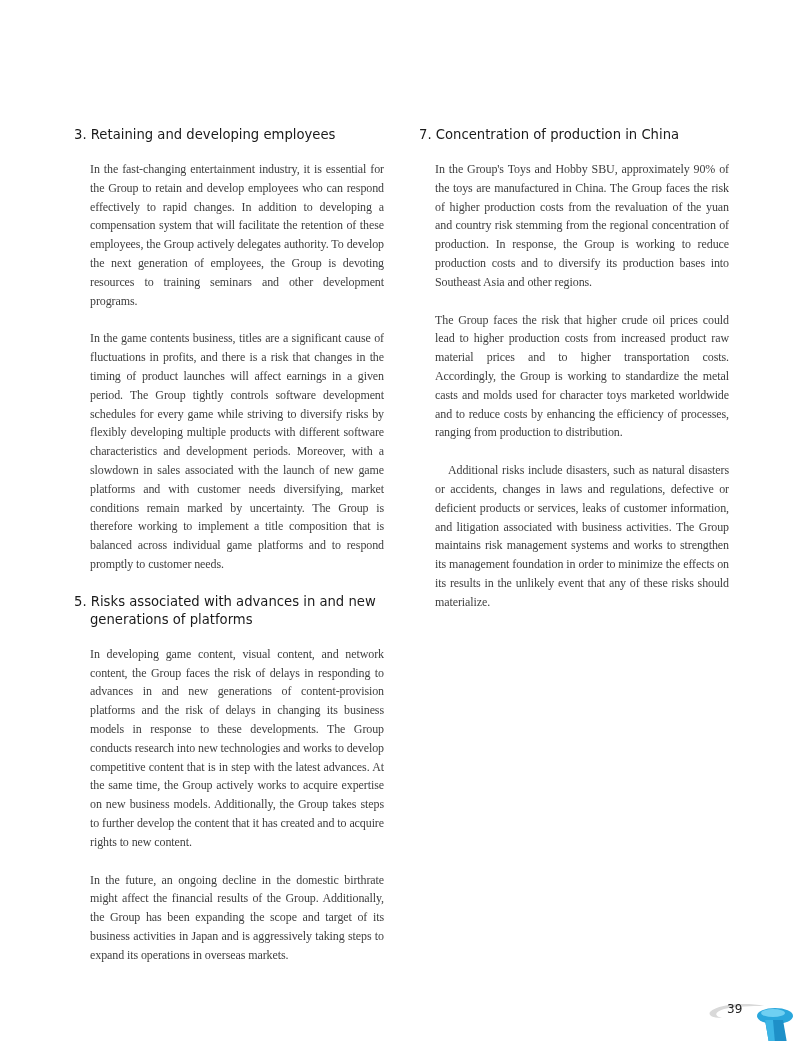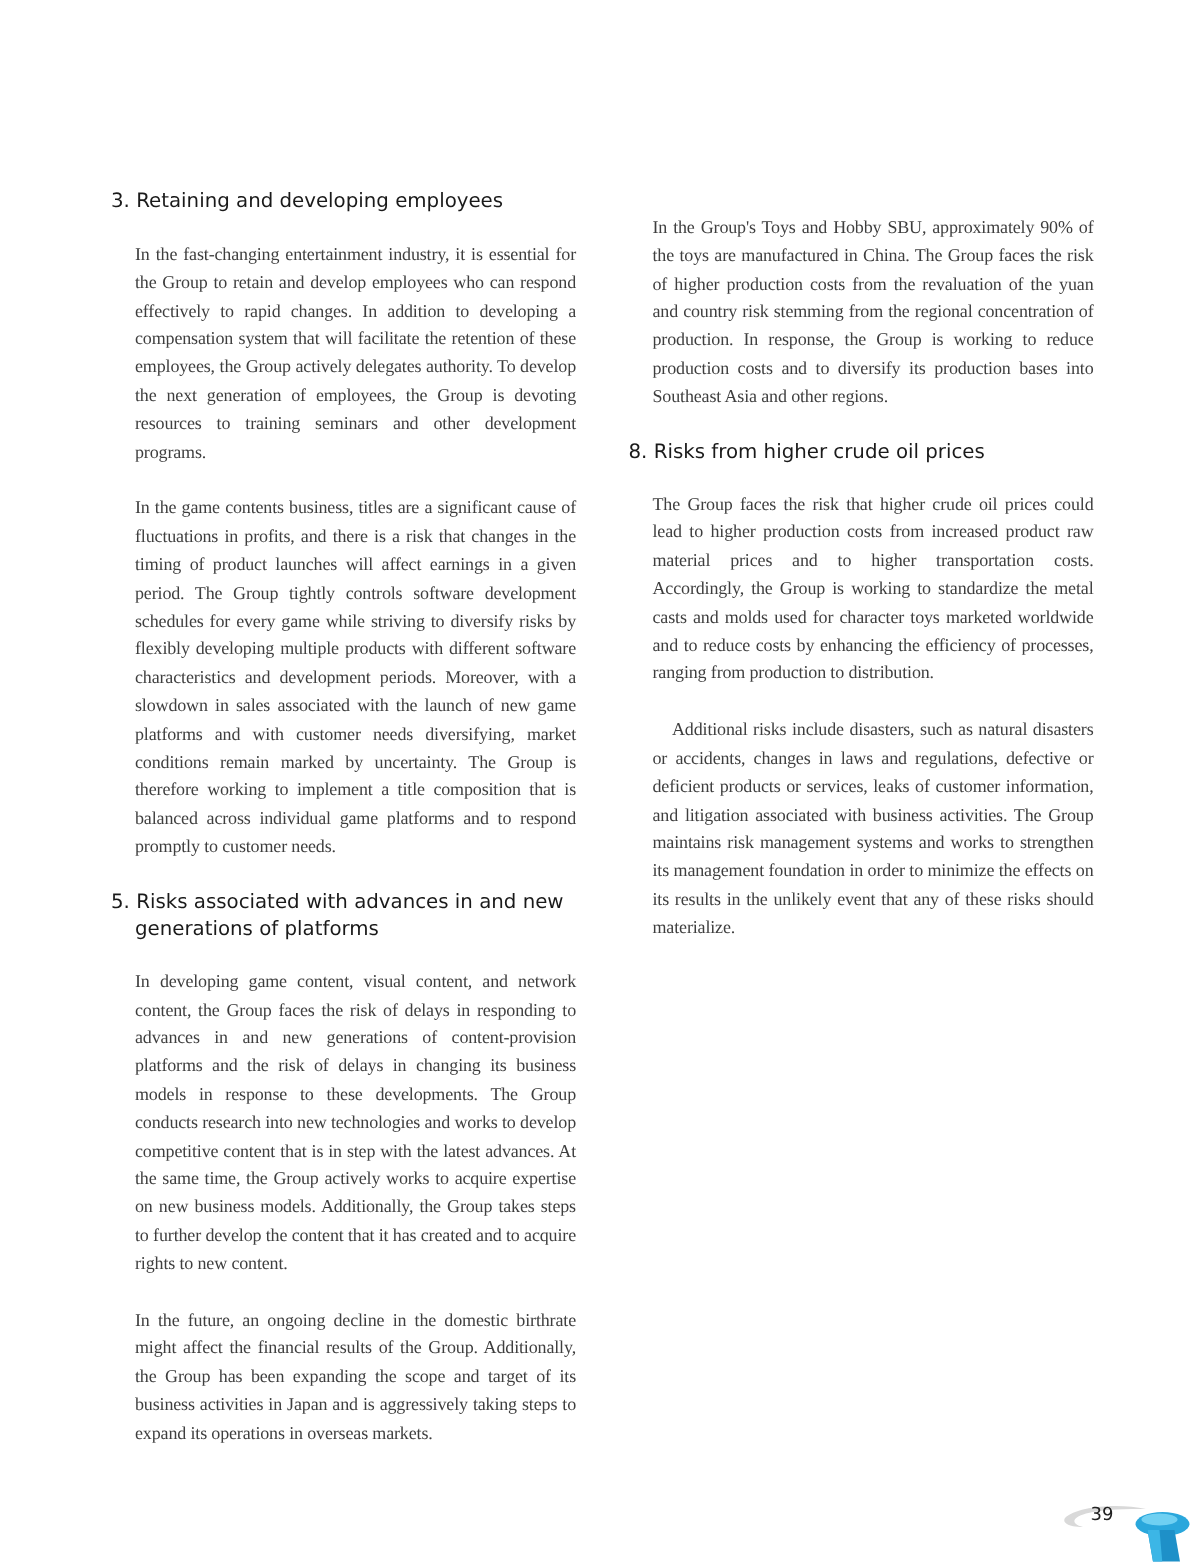--- a/index.html
+++ b/index.html
@@ -108,25 +108,25 @@
 
     <div class="section">
       <p class="body-text">In the future, an ongoing decline in the domestic birthrate might affect the financial results of the Group. Additionally, the Group has been expanding the scope and target of its business activities in Japan and is aggressively taking steps to expand its operations in overseas markets.</p>
     </div>
 
   </div>
 
   <div class="col col-right">
 
     <div class="section">
+      <h2 class="heading"><span>7.</span> <span>Concentration of production in China</span></h2>
       <p class="body-text">In the Group's Toys and Hobby SBU, approximately 90% of the toys are manufactured in China. The Group faces the risk of higher production costs from the revaluation of the yuan and country risk stemming from the regional concentration of production. In response, the Group is working to reduce production costs and to diversify its production bases into Southeast Asia and other regions.</p>
     </div>
 
     <div class="section">
-      <h2 class="heading"><span>8.</span> <span>Risks from higher crude oil prices</span></h2>
       <p class="body-text">The Group faces the risk that higher crude oil prices could lead to higher production costs from increased product raw material prices and to higher transportation costs. Accordingly, the Group is working to standardize the metal casts and molds used for character toys marketed worldwide and to reduce costs by enhancing the efficiency of processes, ranging from production to distribution.</p>
     </div>
 
     <p class="body-text indent">Additional risks include disasters, such as natural disasters or accidents, changes in laws and regulations, defective or deficient products or services, leaks of customer information, and litigation associated with business activities. The Group maintains risk management systems and works to strengthen its management foundation in order to minimize the effects on its results in the unlikely event that any of these risks should materialize.</p>
 
   </div>
 
   <div class="folio">
     <svg class="folio-swoosh" viewBox="0 0 60 20">
       <path d="M58,4 C40,0 12,2 4,10 C2,13 6,16 16,16 C8,14 8,10 18,7 C30,4 46,4 58,4 Z" fill="#d9d9d9"></path>

